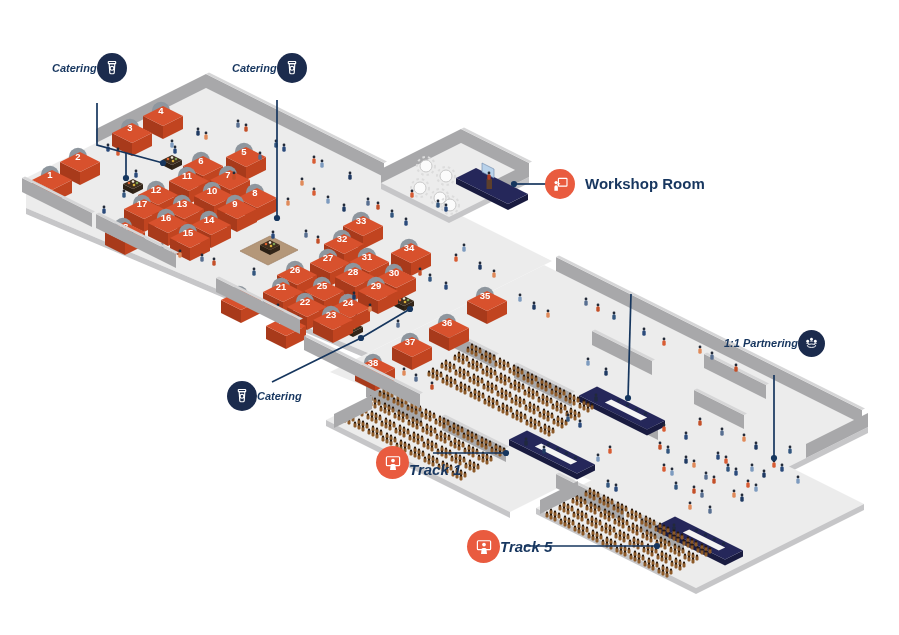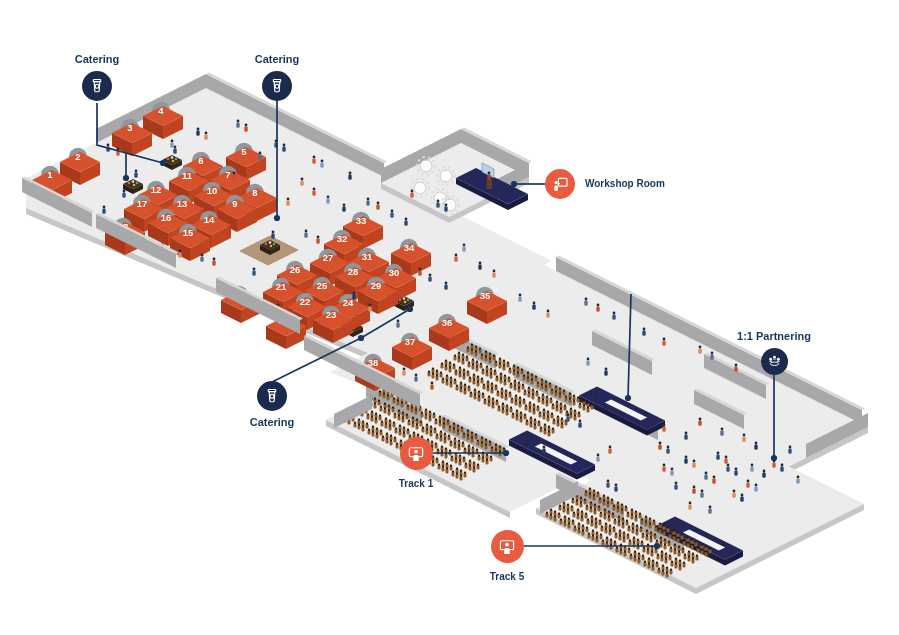--- a/index.html
+++ b/index.html
@@ -1,36 +1,36 @@
 <!DOCTYPE html>
 <html><head>
 <meta charset="utf-8">
 <style>
   html,body{margin:0;padding:0;background:#ffffff;}
   body{width:899px;height:635px;overflow:hidden;font-family:"Liberation Sans",sans-serif;position:relative;}
   #scene{position:relative;width:899px;height:635px;}
   #map{position:absolute;left:0;top:0;}
   .ann{position:absolute;display:flex;align-items:center;color:#17365f;font-weight:700;z-index:5;}
-  .col{flex-direction:column;justify-content:flex-start;}
+  .col{flex-direction:row;justify-content:flex-start;font-style:italic;}
   .ann .gap{height:5px;}
   .ann .hgap{width:10px;}
   .icon-circle{border-radius:50%;display:flex;align-items:center;justify-content:center;flex:0 0 auto;}
   .navy{background:#1b2b4d;}
   .orange{background:#e95b3f;}
   .s30{width:30px;height:30px;}
   .s33{width:33px;height:33px;}
   .s27{width:27px;height:27px;}
   .lbl-sm{font-size:11px;line-height:13px;text-align:center;white-space:nowrap;}
-  .lbl-lg{font-size:10px;line-height:18px;text-align:center;white-space:nowrap;}
+  .lbl-lg{font-size:15px;line-height:18px;text-align:center;white-space:nowrap;}
   #ann-catering-1{left:52px;top:53px;width:90px;}
   #ann-catering-2{left:232px;top:53px;width:90px;}
   #ann-catering-3{left:227px;top:381px;width:90px;}
   #ann-workshop{left:545px;top:169px;}
   #ann-track-3{left:591px;top:239px;width:80px;}
-  #ann-track-1{left:376px;top:437px;width:80px;}
+  #ann-track-1{left:376px;top:446px;width:80px;align-items:flex-end;}
   #ann-track-2{left:467px;top:530px;width:80px;}
   #ann-partnering{left:724px;top:330px;width:100px;}
 </style>
 </head>
 <body>
 
 <div id="scene">
   <svg id="map" width="899" height="635" viewBox="0 0 899 635">
       <g>
         <polygon points="26,178 206,88 552,261 368,353 26,208" fill="#ececec"></polygon>

